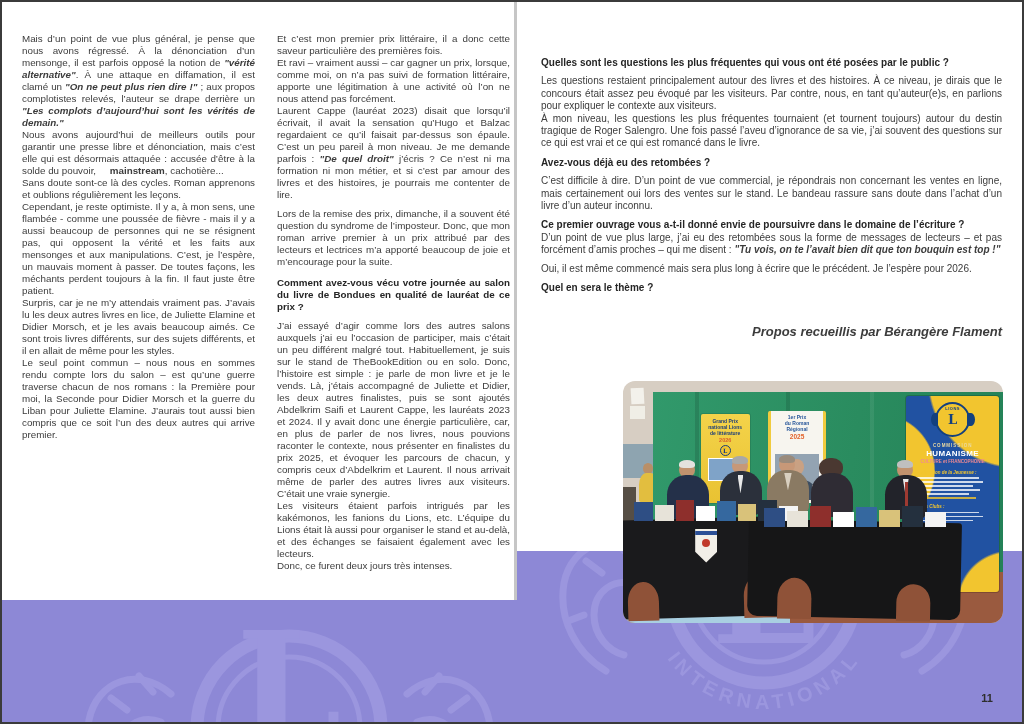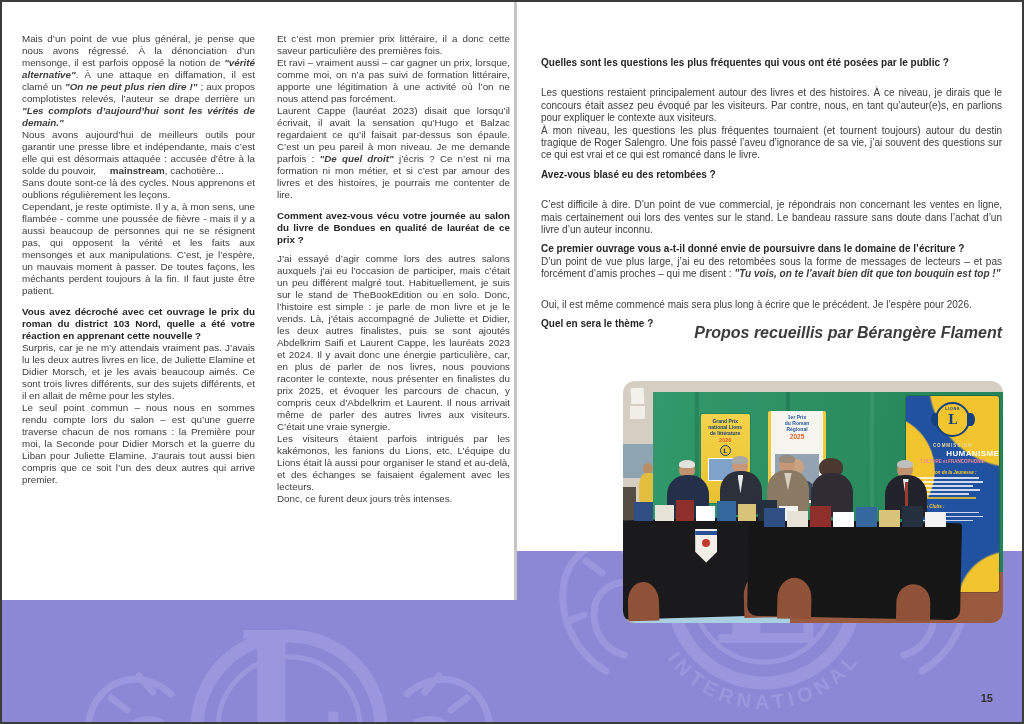--- a/index.html
+++ b/index.html
@@ -11,34 +11,34 @@
   .seam{position:absolute;left:512px;top:0;width:3px;height:720px;background:#C6C6C6;}
   .page-right{left:515px;width:505px;}
 
   
   .blk{margin:0;text-align:justify;color:#3C3C3C;}
   .page-left .blk{font-size:9.8px;line-height:12px;}
   .page-right .blk{font-size:10px;line-height:12.4px;}
   .blk.question{font-weight:bold;color:#262626;}
   .page-left .blk.para{margin-top:7px;}
   .page-left .blk.question{margin-top:9px;}
-  .page-right .blk.para{margin-top:18px;}
+  .page-right .blk.para{margin-top:6px;}
   .page-right .blk.question{margin-top:7px;}
   .blk.para-tight{margin-top:0;}
   .blk:first-child{margin-top:0;}
   .r-n{font-style:normal;}
   .r-b{font-weight:bold;margin-left:11px;}
   .r-bi{font-weight:bold;font-style:italic;}
   .r-q{color:#8781D8;font-weight:bold;font-style:italic;font-size:16px;line-height:0;vertical-align:5px;margin-left:3px;}
 
   .col{position:absolute;top:24px;width:233px;}
   .col1{left:20px;} .col2{left:275px;}
   .rp-content{position:absolute;left:24px;top:48px;width:461px;}
   .byline{position:absolute;left:24px;top:322px;width:461px;text-align:right;
-    font-weight:bold;font-style:italic;font-size:16px;color:#3C3C3C;}
+    font-weight:bold;font-style:italic;font-size:13px;color:#3C3C3C;}
 
   
   .band{position:absolute;left:0;width:100%;background:#8D88D6;overflow:hidden;z-index:1;}
   .band-left{top:598px;height:122px;}
   .band-right{top:549px;height:171px;}
   .wm{position:absolute;left:0;top:0;width:100%;height:100%;}
   .pagenum{position:absolute;font-weight:bold;font-size:11px;color:#2E2E2E;z-index:2;}
   .band-left .pagenum{right:26px;bottom:16px;}
   .band-right .pagenum{right:29px;bottom:18px;}
 
@@ -92,21 +92,21 @@
     box-shadow:0 0 0 1px rgba(0,0,0,.18);}
   .ru-emblem{position:relative;display:flex;align-items:center;justify-content:center;
     margin:7% auto 0;width:38%;aspect-ratio:1;background:#F2C52F;border-radius:50%;border:2px solid #14407E;}
   .ru-emblem::before,.ru-emblem::after{content:"";position:absolute;top:30%;width:24%;height:40%;background:#14407E;}
   .ru-emblem::before{left:-20%;border-radius:60% 0 0 60%;}
   .ru-emblem::after{right:-20%;border-radius:0 60% 60% 0;}
   .ru-ltr{position:static;color:#14407E;font-weight:bold;font-size:13px;font-family:"DejaVu Serif",serif;}
   .ru-nm{left:0;right:0;top:6%;text-align:center;color:#14407E;font-weight:bold;font-size:4px;letter-spacing:.5px;}
   .ru-commission{position:relative;display:block;margin-top:6%;text-align:center;color:#EAD9A0;
     font-size:4.5px;font-weight:bold;letter-spacing:1px;}
-  .ru-title{position:relative;display:block;text-align:right;color:#FFFFFF;font-weight:bold;
+  .ru-title{position:relative;display:block;text-align:center;color:#FFFFFF;font-weight:bold;
     font-size:8px;letter-spacing:.4px;margin-top:1px;}
   .ru-sub{position:relative;display:block;text-align:center;color:#F08A92;font-weight:bold;font-size:4.5px;margin-top:1px;}
   .ru-h{position:relative;display:block;margin:6% 9% 0;color:#F2C52F;font-size:4.5px;font-style:italic;font-weight:bold;}
   .ru-lines{position:relative;display:block;margin:2px 11% 0;}
   .ru-lines i{position:static;display:block;height:1.5px;background:rgba(255,255,255,.78);margin-top:2.5px;}
   .ru-lines i:nth-child(1){width:86%;} .ru-lines i:nth-child(2){width:92%;}
   .ru-lines i:nth-child(3){width:78%;} .ru-lines i:nth-child(4){width:88%;}
   .ru-lines i:nth-child(5){width:72%;} .ru-lines i:nth-child(6){width:82%;background:rgba(242,197,47,.8);}
   .ru-dot{left:16%;bottom:6%;width:13%;aspect-ratio:1;background:#C23B33;border-radius:50%;border:1px solid #E8E8E8;}
 
@@ -154,31 +154,31 @@
   .ph-fanion::after{content:"";position:absolute;left:0;top:2px;width:100%;height:4px;background:#2B4F96;}
 </style>
 </head>
 <body>
 
 <div class="spread">
 
   <section class="page page-left">
     <div class="col col1">
         <p class="blk para"><span class="r-n">Mais d’un point de vue plus général, je pense que nous avons régressé. À la dénonciation d’un mensonge, il est parfois opposé la notion de </span><span class="r-bi">"vérité alternative"</span><span class="r-n">. À une attaque en diffamation, il est clamé un </span><span class="r-bi">"On ne peut plus rien dire !"</span><span class="r-n"> ; aux propos complotistes relevés, l’auteur se drape derrière un </span><span class="r-bi">"Les complots d’aujourd’hui sont les vérités de demain."</span></p>
-        <p class="blk para-tight"><span class="r-n">Nous avons aujourd’hui de meilleurs outils pour garantir une presse libre et indépendante, mais c’est elle qui est désormais attaquée : accusée d’être à la solde du pouvoir, </span><span class="r-b">mainstream</span><span class="r-n">, cachotière...</span></p>
-        <p class="blk para-tight"><span class="r-n">Sans doute sont-ce là des cycles. Nous apprenons et oublions régulièrement les leçons.</span></p>
+        <p class="blk para-tight"><span class="r-n">Nous avons aujourd’hui de meilleurs outils pour garantir une presse libre et dénonciation, mais c’est elle qui est désormais attaquée : accusée d’être à la solde du pouvoir, </span><span class="r-b">mainstream</span><span class="r-n">, cachotière...</span></p>
+        <p class="blk para-tight"><span class="r-n">Sans doute sont-ce là des cycles. Roman apprenons et oublions régulièrement les leçons.</span></p>
         <p class="blk para-tight"><span class="r-n">Cependant, je reste optimiste. Il y a, à mon sens, une flambée - comme une poussée de fièvre - mais il y a aussi beaucoup de personnes qui ne se résignent pas, qui opposent la vérité et les faits aux mensonges et aux manipulations. C’est, je l’espère, un mauvais moment à passer. De toutes façons, les méchants perdent toujours à la fin. Il faut juste être patient.</span></p>
-        <p class="blk question"><span class="r-n">Vous avez décroché avec cet ouvrage le prix du roman du district 103 Nord, quelle a été votre réaction en apprenant cette nouvelle ?</span></p>
         <p class="blk para-tight"><span class="r-n">Surpris, car je ne m’y attendais vraiment pas. J’avais lu les deux autres livres en lice, de Juliette Elamine et Didier Morsch, et je les avais beaucoup aimés. Ce sont trois livres différents, sur des sujets différents, et il en allait de même pour les styles.</span></p>
         <p class="blk para-tight"><span class="r-n">Le seul point commun – nous nous en sommes rendu compte lors du salon – est qu’une guerre traverse chacun de nos romans : la Première pour moi, la Seconde pour Didier Morsch et la guerre du Liban pour Juliette Elamine. J’aurais tout aussi bien compris que ce soit l’un des deux autres qui arrive premier.</span></p>
       </div>
     <div class="col col2">
         <p class="blk para"><span class="r-n">Et c’est mon premier prix littéraire, il a donc cette saveur particulière des premières fois.</span></p>
         <p class="blk para-tight"><span class="r-n">Et ravi – vraiment aussi – car gagner un prix, lorsque, comme moi, on n’a pas suivi de formation littéraire, apporte une légitimation à une activité où l’on ne nous attend pas forcément.</span></p>
         <p class="blk para-tight"><span class="r-n">Laurent Cappe (lauréat 2023) disait que lorsqu’il écrivait, il avait la sensation qu’Hugo et Balzac regardaient ce qu’il faisait par-dessus son épaule. C’est un peu pareil à mon niveau. Je me demande parfois : </span><span class="r-bi">"De quel droit"</span><span class="r-n"> j’écris ? Ce n’est ni ma formation ni mon métier, et si c’est par amour des livres et des histoires, je pourrais me contenter de lire.</span></p>
+        <p class="blk para"><span class="r-n">Lors de la remise des prix, dimanche, il a souvent été question du syndrome de l’imposteur. Donc, que mon roman arrive premier à un prix attribué par des lecteurs et lectrices m’a apporté beaucoup de joie et m’encourage pour la suite.</span></p>
         <p class="blk question"><span class="r-n">Comment avez-vous vécu votre journée au salon du livre de Bondues en qualité de lauréat de ce prix ?</span></p>
         <p class="blk para"><span class="r-n">J’ai essayé d’agir comme lors des autres salons auxquels j’ai eu l’occasion de participer, mais c’était un peu différent malgré tout. Habituellement, je suis sur le stand de TheBookEdition ou en solo. Donc, l’histoire est simple : je parle de mon livre et je le vends. Là, j’étais accompagné de Juliette et Didier, les deux autres finalistes, puis se sont ajoutés Abdelkrim Saifi et Laurent Cappe, les lauréats 2023 et 2024. Il y avait donc une énergie particulière, car, en plus de parler de nos livres, nous pouvions raconter le contexte, nous présenter en finalistes du prix 2025, et évoquer les parcours de chacun, y compris ceux d’Abdelkrim et Laurent. Il nous arrivait même de parler des autres livres aux visiteurs. C’était une vraie synergie.</span></p>
         <p class="blk para-tight"><span class="r-n">Les visiteurs étaient parfois intrigués par les kakémonos, les fanions du Lions, etc. L’équipe du Lions était là aussi pour organiser le stand et au-delà, et des échanges se faisaient également avec les lecteurs.</span></p>
         <p class="blk para-tight"><span class="r-n">Donc, ce furent deux jours très intenses.</span></p>
       </div>
 
     <footer class="band band-left">
       <svg class="wm" viewBox="0 0 512 122" aria-hidden="true">
         <g stroke="#9B96DE" fill="none" stroke-width="7" stroke-linecap="round">
           <g transform="translate(255,128)">
@@ -200,21 +200,21 @@
     </footer>
   </section>
 
   <div class="seam"></div>
 
   <section class="page page-right">
     <div class="rp-content">
         <p class="blk question"><span class="r-n">Quelles sont les questions les plus fréquentes qui vous ont été posées par le public ?</span></p>
         <p class="blk para"><span class="r-n">Les questions restaient principalement autour des livres et des histoires. À ce niveau, je dirais que le concours était assez peu évoqué par les visiteurs. Par contre, nous, en tant qu’auteur(e)s, en parlions pour expliquer le contexte aux visiteurs.</span></p>
         <p class="blk para-tight"><span class="r-n">À mon niveau, les questions les plus fréquentes tournaient (et tournent toujours) autour du destin tragique de Roger Salengro. Une fois passé l’aveu d’ignorance de sa vie, j’ai souvent des questions sur ce qui est vrai et ce qui est romancé dans le livre.</span></p>
-        <p class="blk question"><span class="r-n">Avez-vous blasé eu des retombées ?</span></p>
+        <p class="blk question"><span class="r-n">Avez-vous déjà eu des retombées ?</span></p>
         <p class="blk para"><span class="r-n">C’est difficile à dire. D’un point de vue commercial, je répondrais non concernant les ventes en ligne, mais certainement oui lors des ventes sur le stand. Le bandeau rassure sans doute dans l’achat d’un livre d’un auteur inconnu.</span></p>
         <p class="blk question"><span class="r-n">Ce premier ouvrage vous a-t-il donné envie de poursuivre dans le domaine de l’écriture ?</span></p>
         <p class="blk para-tight"><span class="r-n">D’un point de vue plus large, j’ai eu des retombées sous la forme de messages de lecteurs – et pas forcément d’amis proches – qui me disent : </span><span class="r-bi">"Tu vois, on te l’avait bien dit que ton bouquin est top !"</span></p>
         <p class="blk para"><span class="r-n">Oui, il est même commencé mais sera plus long à écrire que le précédent. Je l’espère pour 2026.</span></p>
         <p class="blk question"><span class="r-n">Quel en sera le thème ?</span></p>
       </div>
     <div class="byline">Propos recueillis par Bérangère Flament</div>
 
     <footer class="band band-right">
       <svg class="wm" viewBox="0 0 505 171" aria-hidden="true">
@@ -231,21 +231,21 @@
               <path d="M-150,-52 l14,16 M-178,-30 l16,12 M-196,30 l16,-6"></path>
             </g>
           </g>
         </g>
         <text x="247" y="92" font-size="150" font-family="DejaVu Serif, serif" font-weight="bold" fill="#9B96DE" text-anchor="middle">L</text>
         <path id="arcIntl" d="M129,40 A118,118 0 0 0 365,40" fill="none"></path>
         <text font-size="20" font-weight="bold" letter-spacing="5" fill="#9B96DE">
           <textPath href="#arcIntl" startOffset="50%" text-anchor="middle">INTERNATIONAL</textPath>
         </text>
       </svg>
-      <span class="pagenum">15</span>
+      <span class="pagenum">11</span>
     </footer>
 
     <figure class="photo">
       <div class="ph-window"></div>
       <div class="ph-shelf"></div>
       <div class="ph-sign1"></div>
       <div class="ph-sign2"></div>
       <div class="py-head"></div>
       <div class="py-body"></div>
       <div class="py-legs"></div>

